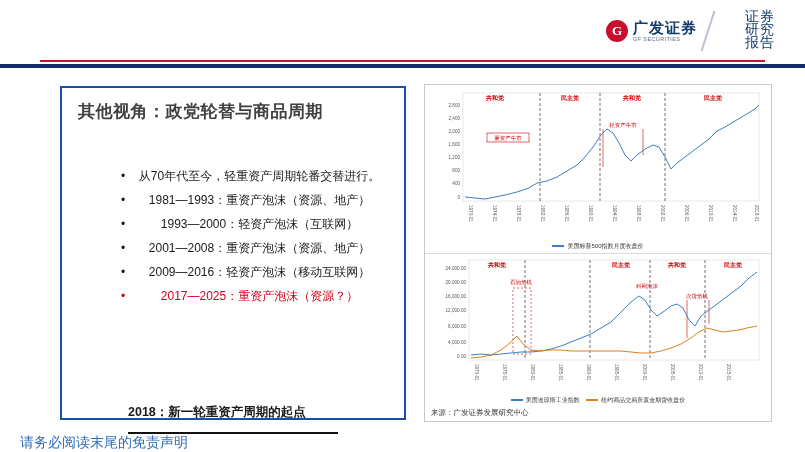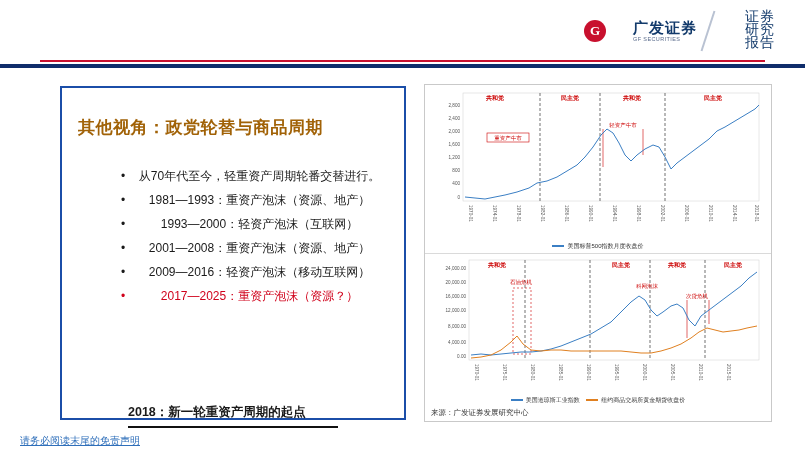--- a/index.html
+++ b/index.html
@@ -22,40 +22,40 @@
     font-size:17px;font-weight:bold;color:#123a6b;letter-spacing:1px;
     white-space:nowrap;
   }
   .logo{position:absolute;right:108px;top:14px;height:34px;display:flex;align-items:center;}
   .logo-mark{
     width:22px;height:22px;border-radius:50%;
     background:#c8102e;color:#fff;font-size:13px;font-weight:bold;
     display:flex;align-items:center;justify-content:center;
     margin-right:5px;font-family:"Liberation Serif",serif;
   }
-  .logo-text{display:flex;flex-direction:column;justify-content:center;margin-left:22px;}
+  .logo-text{display:flex;flex-direction:column;justify-content:center;}
   .logo-cn{font-size:15px;font-weight:bold;color:#123a6b;line-height:15px;letter-spacing:1px;}
   .logo-en{font-size:5.5px;color:#5a6b8c;line-height:8px;letter-spacing:.4px;}
   .logo-slash{
     position:absolute;right:96px;top:10px;width:2px;height:42px;
     background:#b9c2d2;transform:rotate(18deg);
   }
   .logo-side{
     position:absolute;right:30px;top:10px;
     font-size:14px;color:#123a6b;line-height:13px;text-align:left;letter-spacing:1px;
   }
 
   
   .box{
     position:absolute;left:60px;top:86px;width:342px;height:330px;
     border:2px solid #1b4ea8;background:#ffffff;
   }
   .box-title{
-    position:absolute;left:78px;top:116px;width:310px;
-    font-size:17px;font-weight:bold;color:#a16207;letter-spacing:.5px;
+    position:absolute;left:78px;top:100px;width:310px;
+    font-size:17px;font-weight:bold;color:#404040;letter-spacing:.5px;
     font-family:"Liberation Serif",serif;
   }
   .sub-title{
     position:absolute;left:118px;top:138px;
     font-size:11.5px;font-weight:bold;color:#c8102e;
   }
   .bullets{position:absolute;left:118px;top:168px;width:268px;}
   .bullet{
     display:flex;align-items:flex-start;margin-bottom:8px;
     font-size:12px;color:#1a1a1a;line-height:16px;
@@ -63,29 +63,29 @@
   .bullet .dot{
     flex:0 0 auto;width:10px;margin-right:5px;text-align:center;
     font-size:12px;line-height:16px;color:#1a1a1a;
   }
   .bullet.red,.bullet.red .dot{color:#d0021b;}
   .b-text{flex:1 1 auto;text-align:center;}
 
   .foot-line{
     position:absolute;left:128px;top:404px;width:210px;
     font-size:12.5px;font-weight:bold;color:#1a1a1a;
-    border-bottom:2px solid #111;padding-bottom:5px;
+    border-bottom:2px solid #111;padding-bottom:11px;
   }
   .foot-line2{
     position:absolute;left:128px;top:426px;width:260px;
     font-size:12.5px;font-weight:bold;color:#1a1a1a;
   }
   .disclaimer{
     position:absolute;left:20px;top:434px;
-    font-size:10px;color:#2f6fba;text-decoration:underline;
+    font-size:14px;color:#2f6fba;
   }
   .pagenum{
     position:absolute;right:14px;top:430px;
     font-size:13px;color:#555;margin-top:20px;
   }
 
   
   .charts{
     position:absolute;left:424px;top:84px;width:346px;height:336px;
     border:1px solid #c9c9c9;background:#a21caf;

